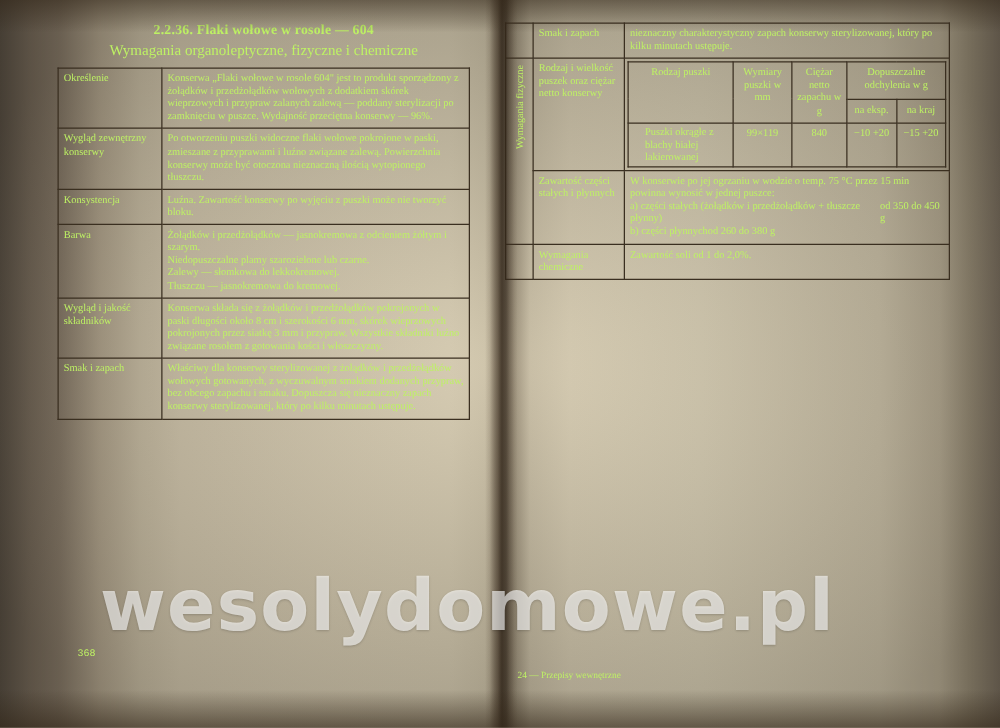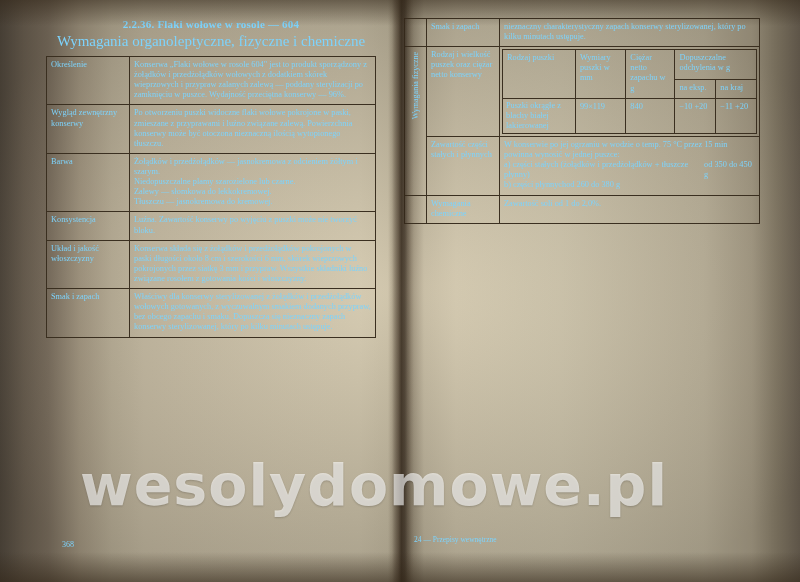--- a/index.html
+++ b/index.html
@@ -27,31 +27,31 @@
     background:linear-gradient(180deg, rgba(50,38,24,0.55), rgba(50,38,24,0));
     z-index:2;pointer-events:none;
   }
   .edge-bottom{
     position:absolute;left:0;bottom:0;width:800px;height:30px;
     background:linear-gradient(0deg, rgba(50,38,24,0.6), rgba(50,38,24,0));
     z-index:2;pointer-events:none;
   }
   .page{
     position:absolute;top:18px;z-index:1;
-    color:#7dd3fc;
+    color:#bef264;
   }
   .page-left{left:46px;width:330px;height:546px;}
   .page-right{left:404px;width:356px;height:546px;}
 
   .doc-title{
     text-align:center;font-weight:bold;font-size:11px;letter-spacing:0.2px;
     margin:0 0 3px 0;
   }
   .doc-sub{
-    text-align:center;font-size:15px;margin:0 0 6px 0;
+    text-align:center;font-size:12px;margin:0 0 6px 0;
   }
 
   table.t{
     border-collapse:collapse;width:100%;
     border:1px solid #3a2f20;
     background:transparent;
   }
   table.t td{
     border:1px solid #3a2f20;
     vertical-align:top;
@@ -71,27 +71,27 @@
   }
   td.vcell{width:13px;padding:2px 0;text-align:center;}
   .inner{
     border-collapse:collapse;width:100%;
     margin:0;
   }
   .inner td,.inner th{
     border:1px solid #3a2f20;
     font-size:6.6px;line-height:1.15;
     padding:2px 2px;
-    text-align:left;
+    text-align:center;
     font-weight:normal;
     vertical-align:middle;
   }
   .nowrapc{white-space:nowrap;}
   .folio-left{
-    position:absolute;left:16px;bottom:15px;font-size:8px;
+    position:absolute;left:16px;bottom:36px;font-size:8px;font-family:Liberation Mono, monospace;
   }
   .folio-right{
     position:absolute;left:10px;bottom:20px;font-size:7.5px;
   }
   .watermark{
     position:absolute;left:0;top:452px;width:748px;
     text-align:center;
     font-family:"DejaVu Sans", sans-serif;
     font-weight:bold;font-size:57px;
     color:rgba(255,255,255,0.62);
@@ -114,34 +114,34 @@
     <tbody>
         <tr>
       <td class="label">Określenie</td>
       <td>Konserwa „Flaki wołowe w rosole 604" jest to produkt sporządzony z żołądków i przedżołądków wołowych z dodatkiem skórek wieprzowych i przypraw zalanych zalewą — poddany sterylizacji po zamknięciu w puszce. Wydajność przeciętna konserwy — 96%.</td>
     </tr>
     <tr>
       <td class="label">Wygląd zewnętrzny konserwy</td>
       <td>Po otworzeniu puszki widoczne flaki wołowe pokrojone w paski, zmieszane z przyprawami i luźno związane zalewą. Powierzchnia konserwy może być otoczona nieznaczną ilością wytopionego tłuszczu.</td>
     </tr>
     <tr>
+      <td class="label">Konsystencja</td>
+      <td>Luźna. Zawartość konserwy po wyjęciu z puszki może nie tworzyć bloku.</td>
+    </tr>
+    <tr>
       <td class="label">Barwa</td>
       <td>
         <div>Żołądków i przedżołądków — jasnokremowa z odcieniem żółtym i szarym.</div>
         <div>Niedopuszczalne plamy szarozielone lub czarne.</div>
         <div>Zalewy — słomkowa do lekkokremowej.</div>
         <div>Tłuszczu — jasnokremowa do kremowej.</div>
       </td>
     </tr>
     <tr>
-      <td class="label">Konsystencja</td>
-      <td>Luźna. Zawartość konserwy po wyjęciu z puszki może nie tworzyć bloku.</td>
-    </tr>
-    <tr>
-      <td class="label">Układ i jakość włoszczyzny</td>
+      <td class="label">Wygląd i jakość składników</td>
       <td>Konserwa składa się z żołądków i przedżołądków pokrojonych w paski długości około 8 cm i szerokości 6 mm, skórek wieprzowych pokrojonych przez siatkę 3 mm i przypraw. Wszystkie składniki luźno związane rosołem z gotowania kości i włoszczyzny.</td>
     </tr>
     <tr>
       <td class="label">Smak i zapach</td>
       <td>Właściwy dla konserwy sterylizowanej z żołądków i przedżołądków wołowych gotowanych, z wyczuwalnym smakiem dodanych przypraw, bez obcego zapachu i smaku. Dopuszcza się nieznaczny zapach konserwy sterylizowanej, który po kilku minutach ustępuje.</td>
     </tr>
   </tbody>
     </table>
 
   <div class="folio-left">368</div>
@@ -167,25 +167,25 @@
             <td rowspan="2">Rodzaj puszki</td>
             <td rowspan="2">Wymiary puszki w mm</td>
             <td rowspan="2">Ciężar netto zapachu w g</td>
             <td colspan="2">Dopuszczalne odchylenia w g</td>
           </tr>
           <tr>
             <td class="nowrapc">na eksp.</td>
             <td class="nowrapc">na kraj</td>
           </tr>
           <tr>
-            <td style="text-align:left;padding:2px 3px">Puszki okrągłe z blachy białej lakierowanej</td>
+            <td style="text-align:left;padding:2px 13px">Puszki okrągłe z blachy białej lakierowanej</td>
             <td>99×119</td>
             <td>840</td>
             <td class="nowrapc">−10 +20</td>
-            <td class="nowrapc">−11 +20</td>
+            <td class="nowrapc">−15 +20</td>
           </tr>
         </tbody>
             </table>
       </td>
     </tr>
     <tr>
       <td class="label" style="width:64px">Zawartość części stałych i płynnych</td>
       <td>
         <div>W konserwie po jej ogrzaniu w wodzie o temp. 75 °C przez 15 min powinna wynosić w jednej puszce:</div>
         <div class="row2">

